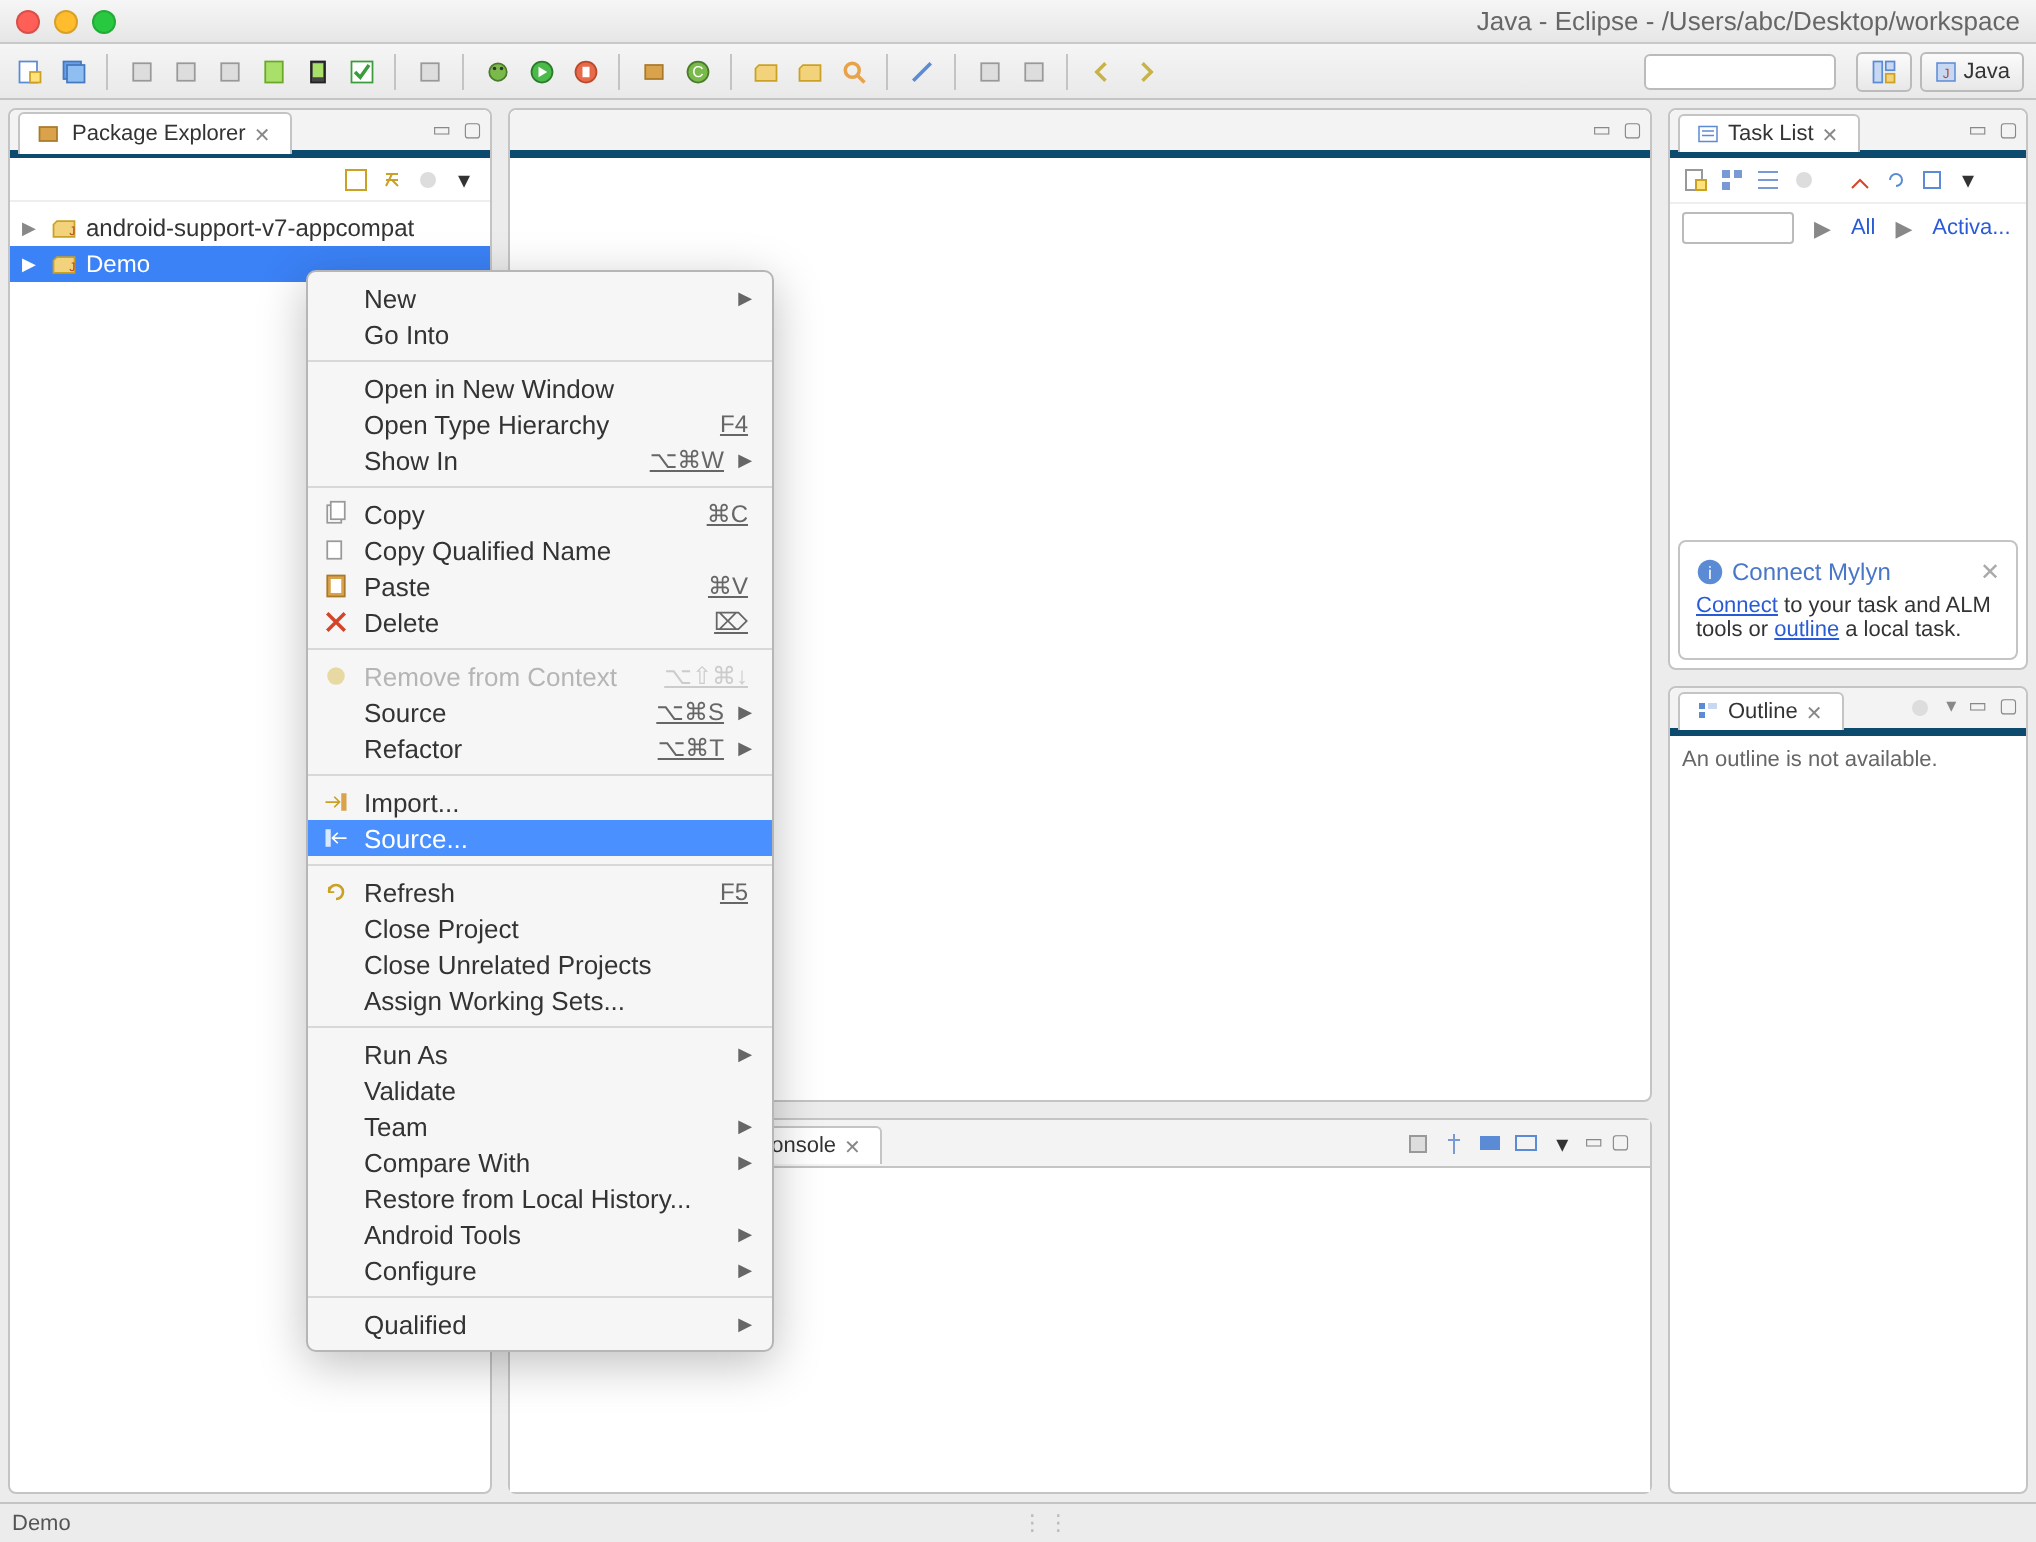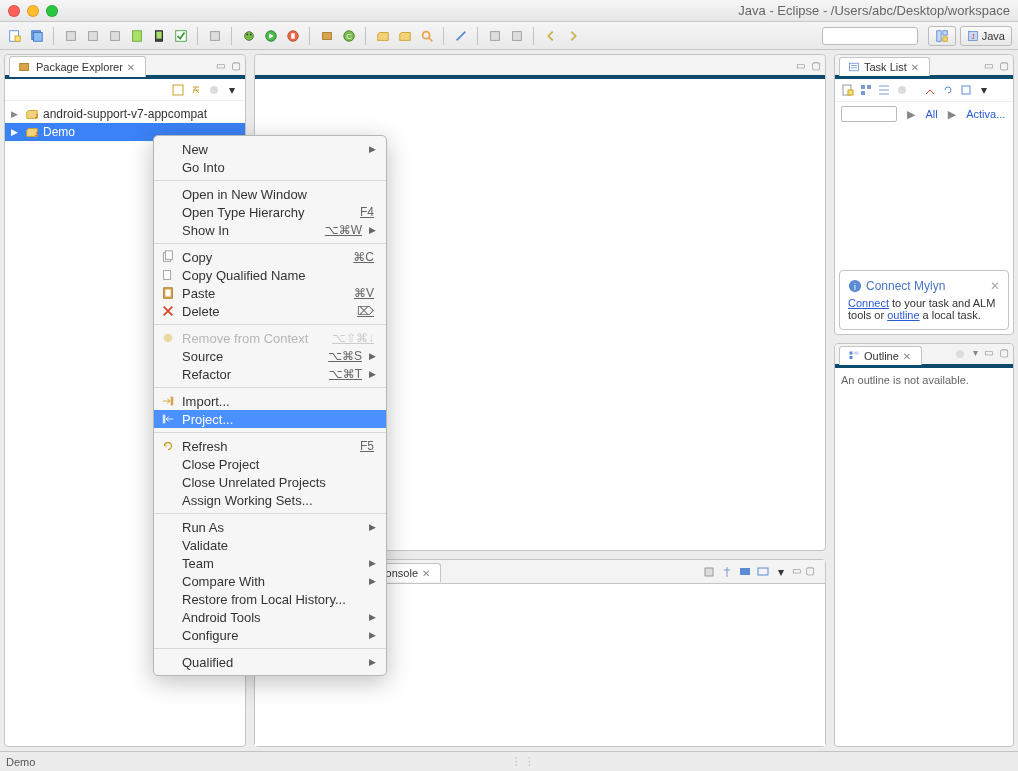--- a/index.html
+++ b/index.html
@@ -529,21 +529,21 @@
       </span>
       <span>Import...</span>
     </div>
   <div class="ctx-row hl">
       <span class="ctx-icon">
         <svg width="14" height="14" viewBox="0 0 16 16">
           <path d="M14 8 L6 8 M9 5 L6 8 L9 11" stroke="#fff" fill="none"></path>
           <rect x="2" y="3" width="3" height="10" fill="#fff" opacity="0.8"></rect>
         </svg>
       </span>
-      <span>Project...</span>
+      <span>Source...</span>
     </div>
   <div class="ctx-sep"></div>
   <div class="ctx-row">
       <span class="ctx-icon">
         <svg width="14" height="14" viewBox="0 0 16 16">
           <path d="M4 8 A4 4 0 1 1 8 12" stroke="#caa124" fill="none" stroke-width="1.5"></path>
           <path d="M4 5 L4 8 L7 8" stroke="#caa124" fill="none"></path>
         </svg>
       </span>
       <span>Refresh</span>

